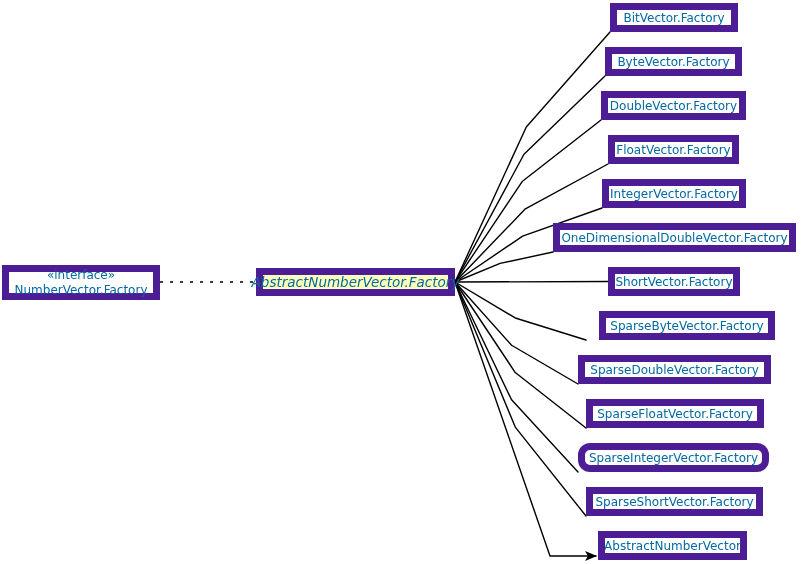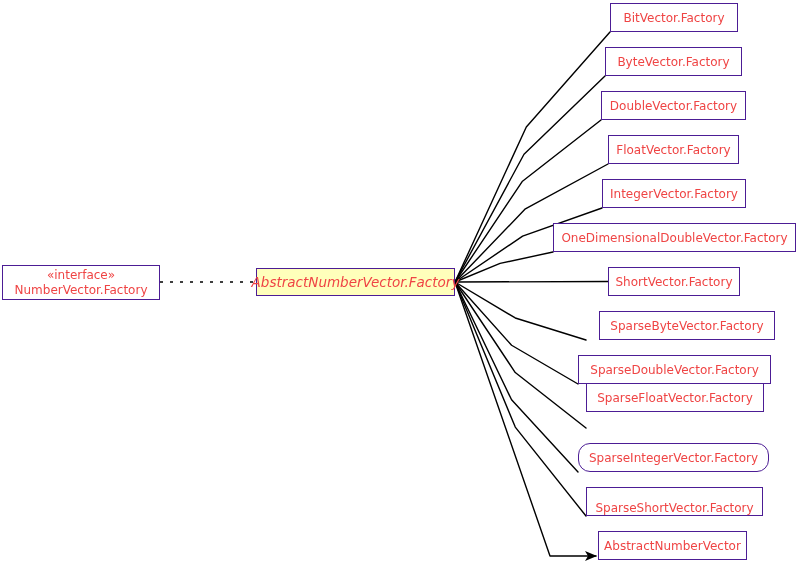--- a/index.html
+++ b/index.html
@@ -20,23 +20,23 @@
     position: absolute;
     left: 0;
     top: 0;
     width: 801px;
     height: 564px;
     pointer-events: none;
   }
   .node {
     position: absolute;
     box-sizing: border-box;
-    border: 1px solid #4c1d95;
+    border: 7px solid #4c1d95;
     background: #ffffff;
-    color: #ef4444;
+    color: #0369a1;
     display: flex;
     flex-direction: column;
     align-items: center;
     justify-content: center;
     font-size: 12px;
     line-height: 14px;
     white-space: nowrap;
     z-index: 2;
   }
   .node .line {
@@ -114,21 +114,21 @@
       </div>
       <div class="node" style="left: 608px; top: 267px; width: 132px; height: 29px;">
         <span class="line">ShortVector.Factory</span>
       </div>
       <div class="node" style="left: 586px; top: 311px; width: 176px; height: 29px; margin-left: 13px;">
         <span class="line">SparseByteVector.Factory</span>
       </div>
       <div class="node" style="left: 578px; top: 355px; width: 193px; height: 29px;">
         <span class="line">SparseDoubleVector.Factory</span>
       </div>
-      <div class="node" style="left: 586px; top: 383px; width: 178px; height: 29px;">
+      <div class="node" style="left: 586px; top: 399px; width: 178px; height: 29px;">
         <span class="line">SparseFloatVector.Factory</span>
       </div>
       <div class="node" style="left: 578px; top: 443px; width: 191px; height: 29px; border-radius: 12px;">
         <span class="line">SparseIntegerVector.Factory</span>
       </div>
       <div class="node" style="left: 586px; top: 487px; width: 177px; height: 29px; justify-content: flex-end;">
         <span class="line">SparseShortVector.Factory</span>
       </div>
       <div class="node italic" style="left: 598px; top: 531px; width: 149px; height: 29px;">
         <span class="line">AbstractNumberVector</span>

